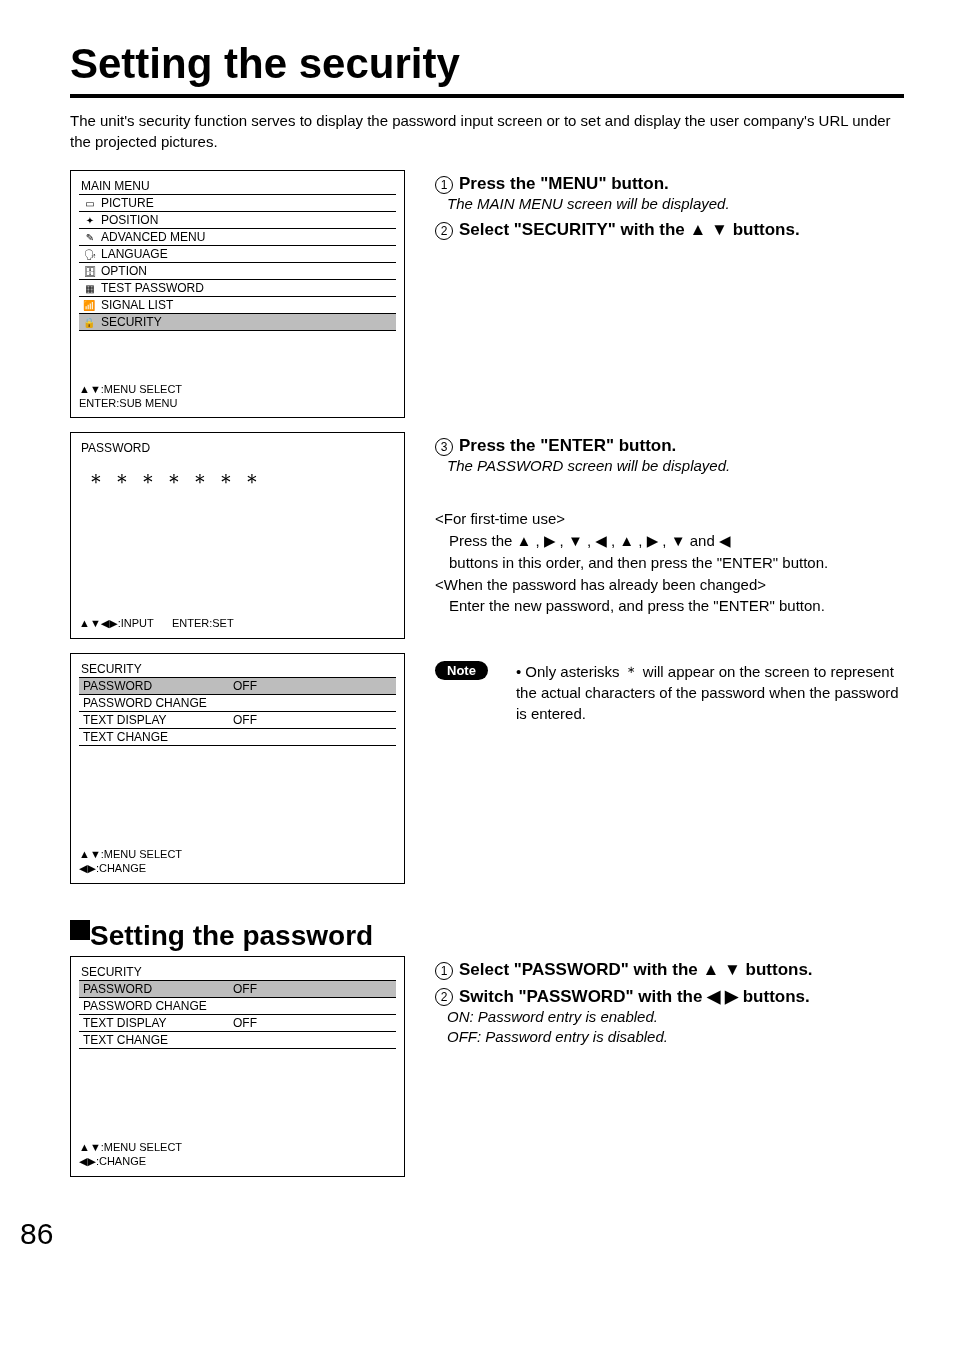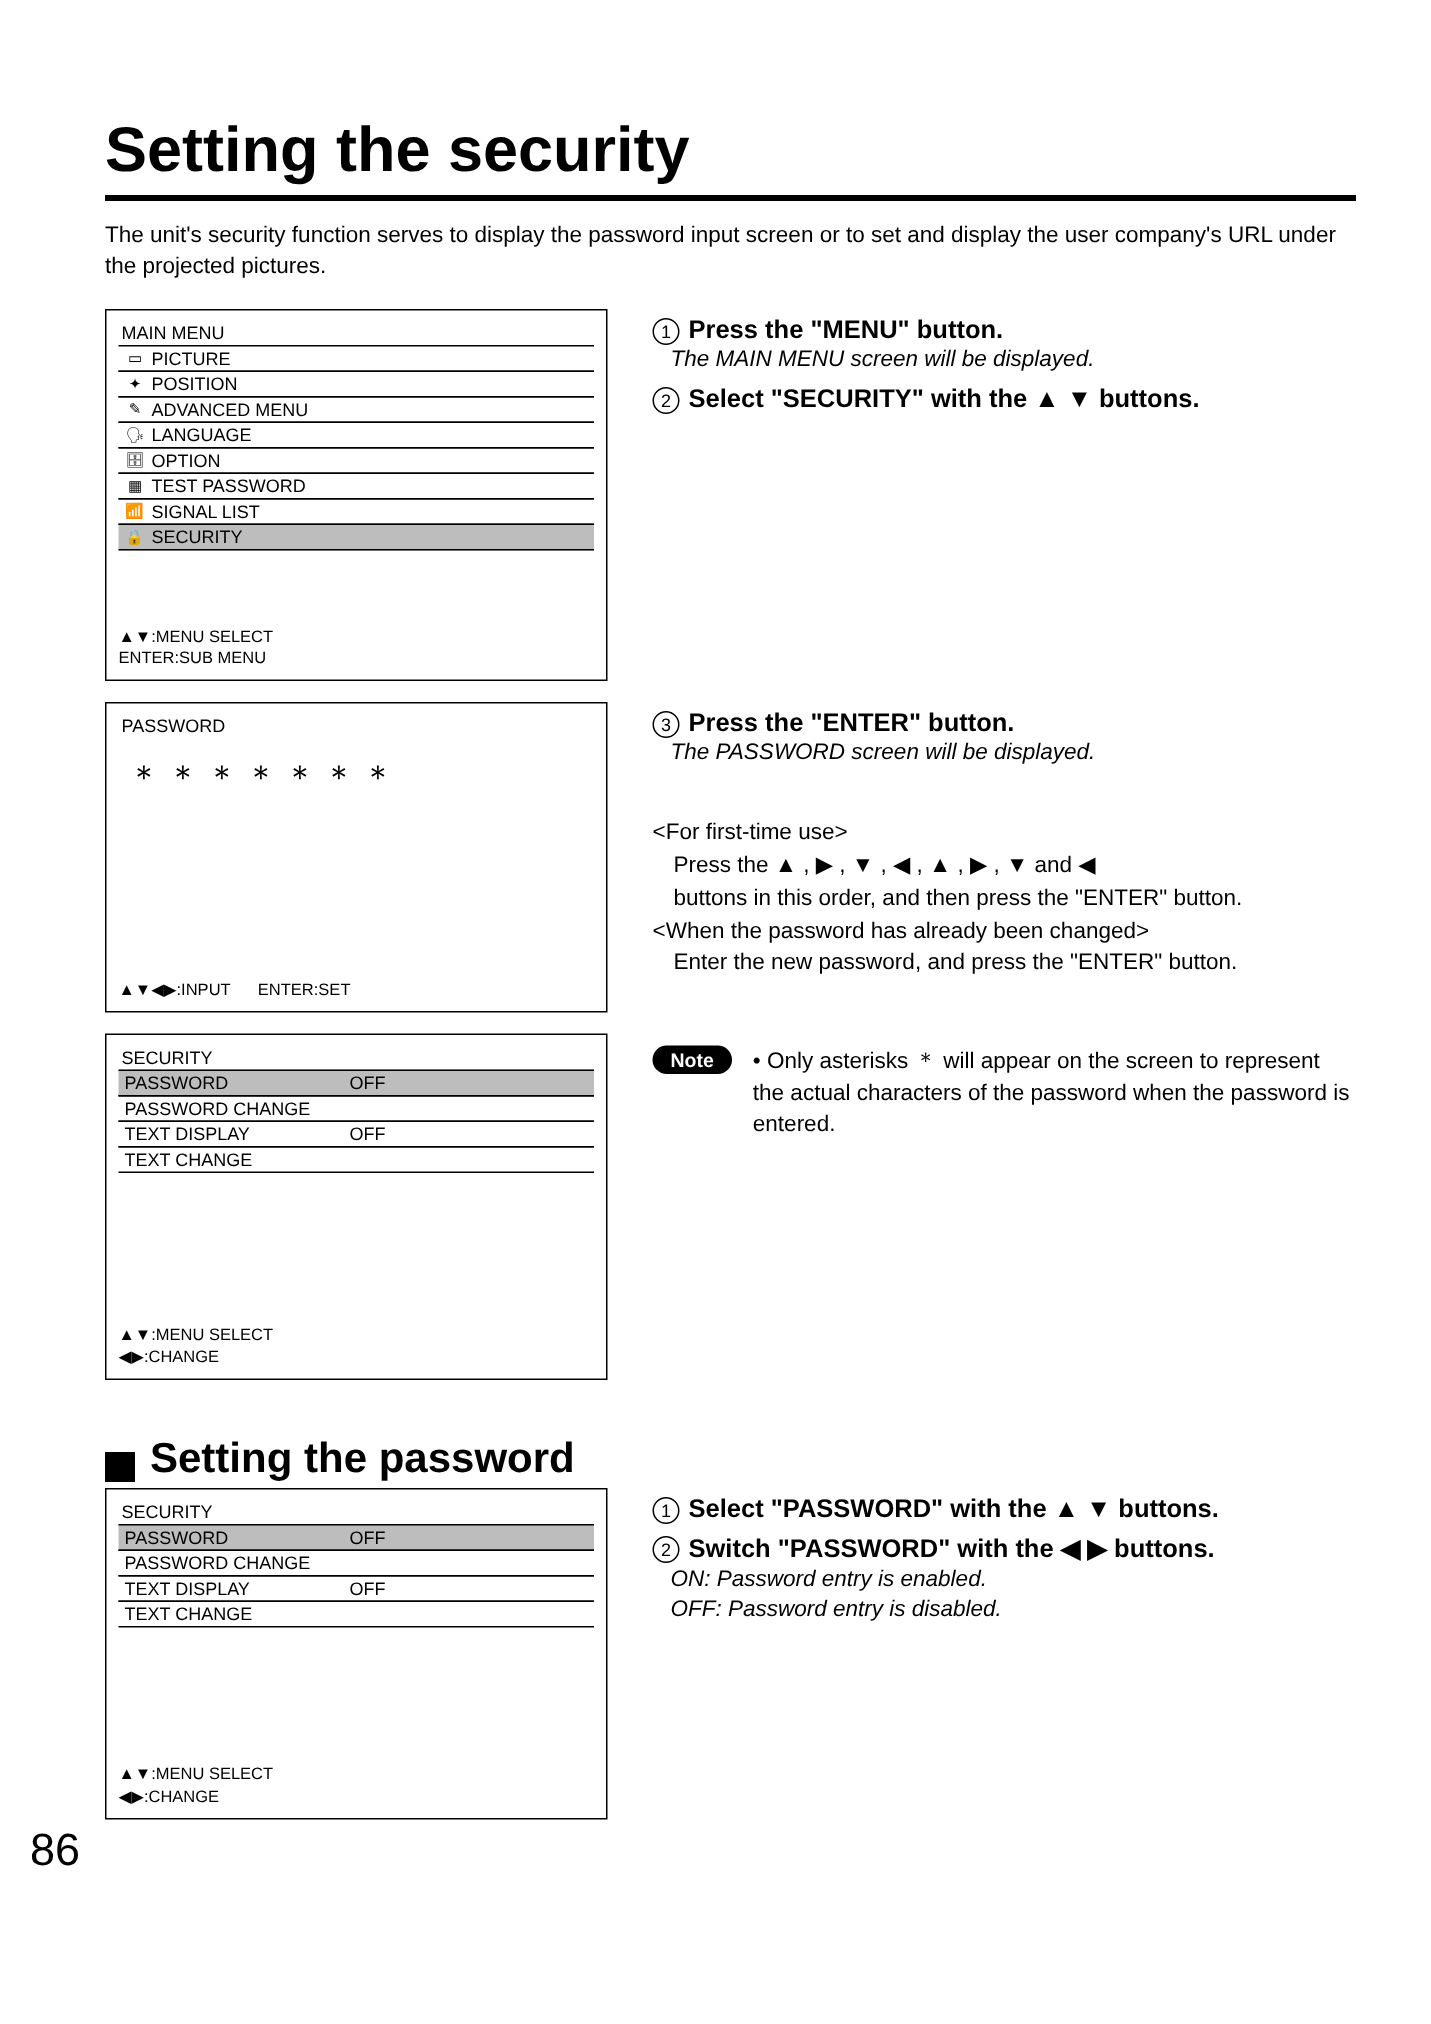--- a/index.html
+++ b/index.html
@@ -12,21 +12,20 @@
   }
 
   .page { padding: 40px 50px 20px 70px; }
 
   .title {
     font-size: 42px;
     font-weight: bold;
     border-bottom: 4px solid #000;
     padding-bottom: 6px;
     margin-bottom: 12px;
-    margin-top: 36px;
   }
 
   .subtitle-text {
     font-size: 15px;
     margin-bottom: 18px;
     line-height: 1.4;
   }
 
   .row { display: flex; gap: 30px; margin-bottom: 14px; }
   .left-col { flex: 0 0 335px; }
@@ -76,30 +75,30 @@
     font-size: 12px; font-weight: normal; display: inline-flex;
     align-items: center; justify-content: center; margin-top: 2px;
   }
   .step-body {
     font-size: 15px; font-weight: normal; margin-left: 12px; line-height: 1.35; font-style: italic;
   }
 
   .plain-block { font-size: 15px; line-height: 1.45; }
   .plain-block .indent { padding-left: 14px; }
 
-  .note-row { display: flex; gap: 14px; align-items: flex-start; margin-top: 4px; }
+  .note-row { display: flex; gap: 28px; align-items: flex-start; margin-top: 4px; }
   .note-pill {
     background: #000; color: #fff; border-radius: 10px;
     padding: 2px 12px; font-size: 13px; font-weight: bold;
     flex: 0 0 auto;
   }
   .note-text { font-size: 15px; line-height: 1.4; }
 
   .subsection { margin-top: 36px; }
-  .sub-head { display: flex; align-items: flex-end; gap: 10px; margin-bottom: 4px; }
+  .sub-head { display: flex; align-items: flex-start; margin-bottom: 4px; }
   .blackbox { width: 20px; height: 20px; background: #000; }
   .sub-title { font-size: 28px; font-weight: bold; }
 
   .page-no {
     position: absolute;
     left: 20px;
     top: 1217px;
     font-size: 30px;
   }
 </style>

